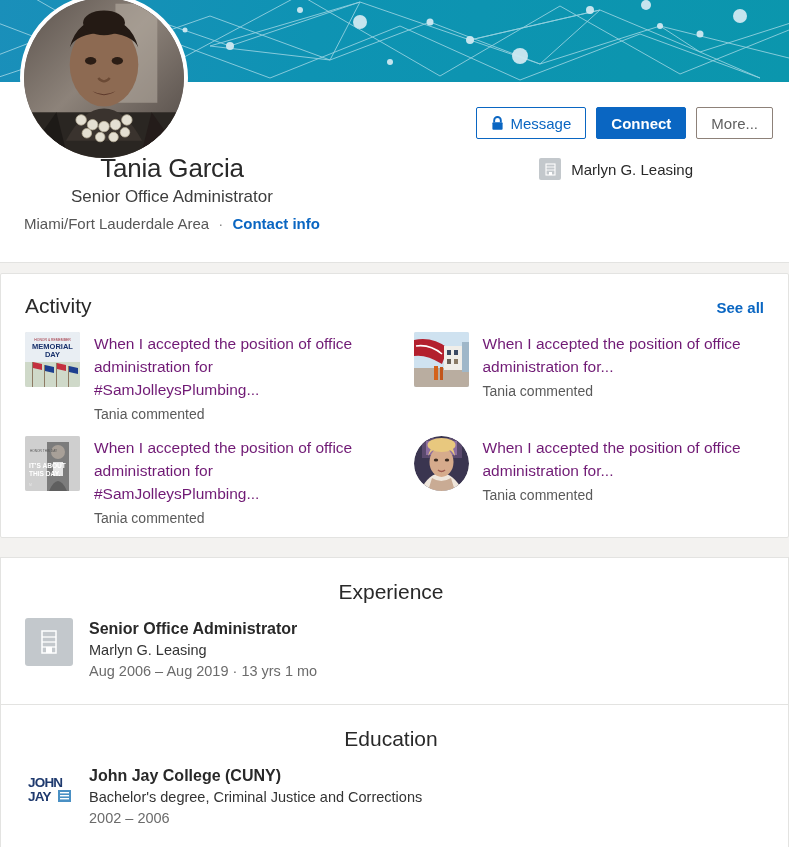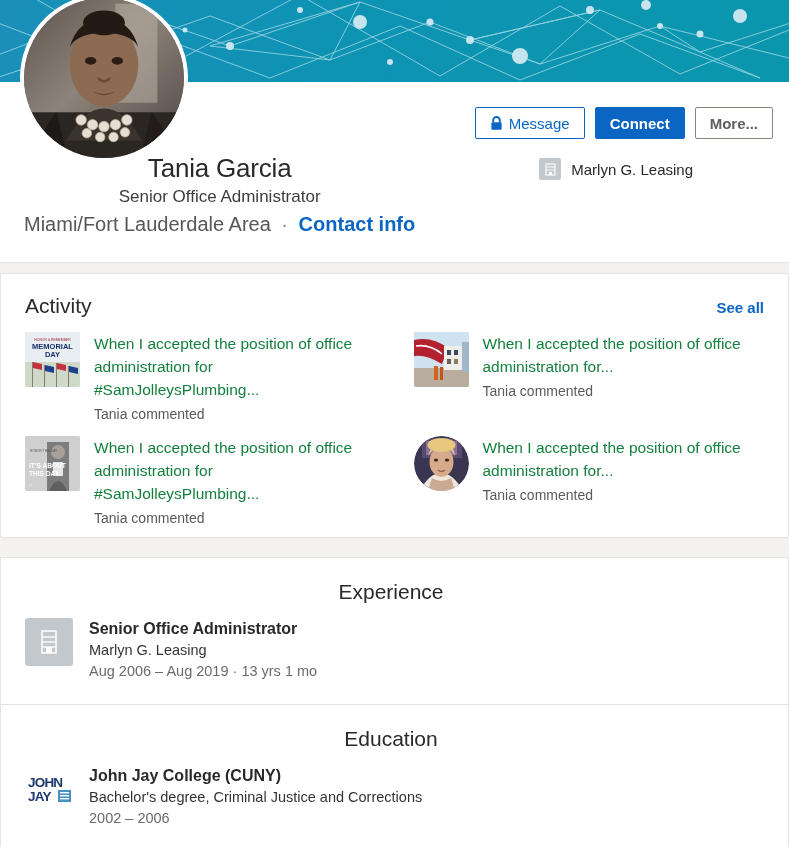--- a/index.html
+++ b/index.html
@@ -71,21 +71,21 @@
     line-height: 32px;
     letter-spacing: -0.2px;
   }
   .prof-headline {
     font-size: 17px;
     color: #3d3d3d;
     line-height: 26px;
     font-weight: 400;
   }
   .prof-meta {
-    font-size: 20px;
+    font-size: 15px;
     color: #575757;
     line-height: 24px;
     margin-top: 2px;
   }
   .prof-meta .dot { margin: 0 5px; color: #8a8a8a; }
   .link-blue {
     color: #0a66c2;
     font-weight: 600;
     cursor: pointer;
   }
@@ -120,21 +120,21 @@
   .btn-outline-blue {
     background: #ffffff;
     color: #0a66c2;
     border: 1px solid #0a66c2;
     font-weight: 400;
   }
   .btn-outline-gray {
     background: #ffffff;
     color: #5f5f5f;
     border: 1px solid #8d8179;
-    font-weight: 700;
+    font-weight: 400;
   }
 
   .company-line {
     position: absolute;
     right: 96px;
     top: 158px;
     display: flex;
     align-items: center;
     gap: 10px;
   }
@@ -193,21 +193,21 @@
     flex: none;
     border-radius: 2px;
     overflow: hidden;
     background: #ddd;
   }
   .act-thumb.round { border-radius: 50%; }
   .act-thumb svg { width: 100%; height: 100%; display: block; }
   .act-body { min-width: 0; }
   .act-text {
     font-size: 15.5px;
-    color: #15803d;
+    color: #701a75;
     line-height: 23px;
     font-weight: 400;
     cursor: pointer;
   }
   .act-sub {
     font-size: 14px;
     color: #5a5a5a;
     margin-top: 5px;
   }
 

